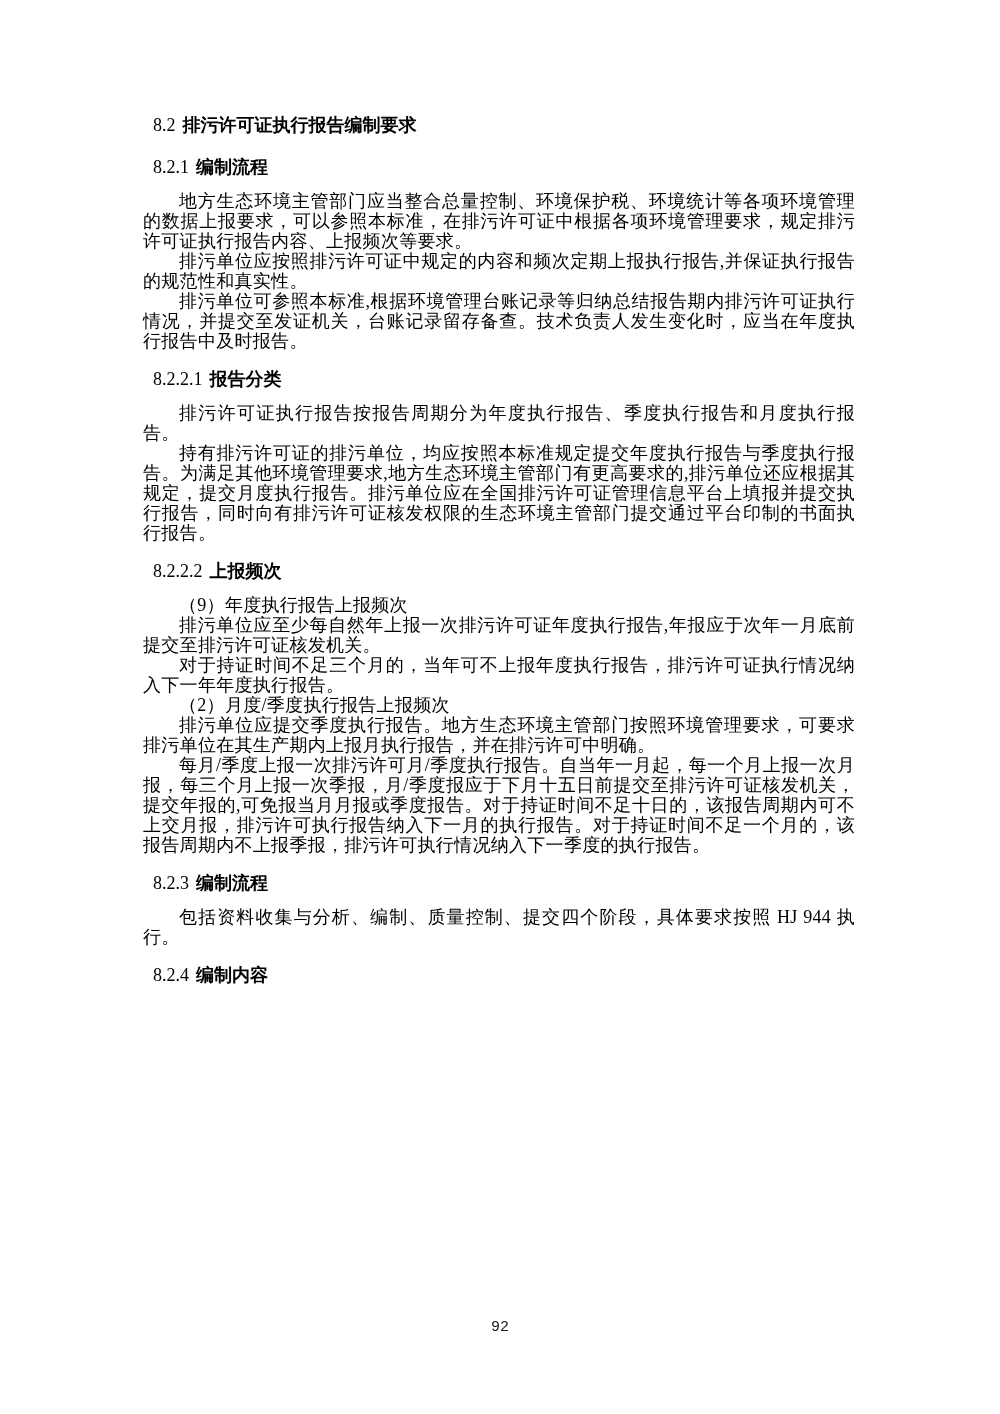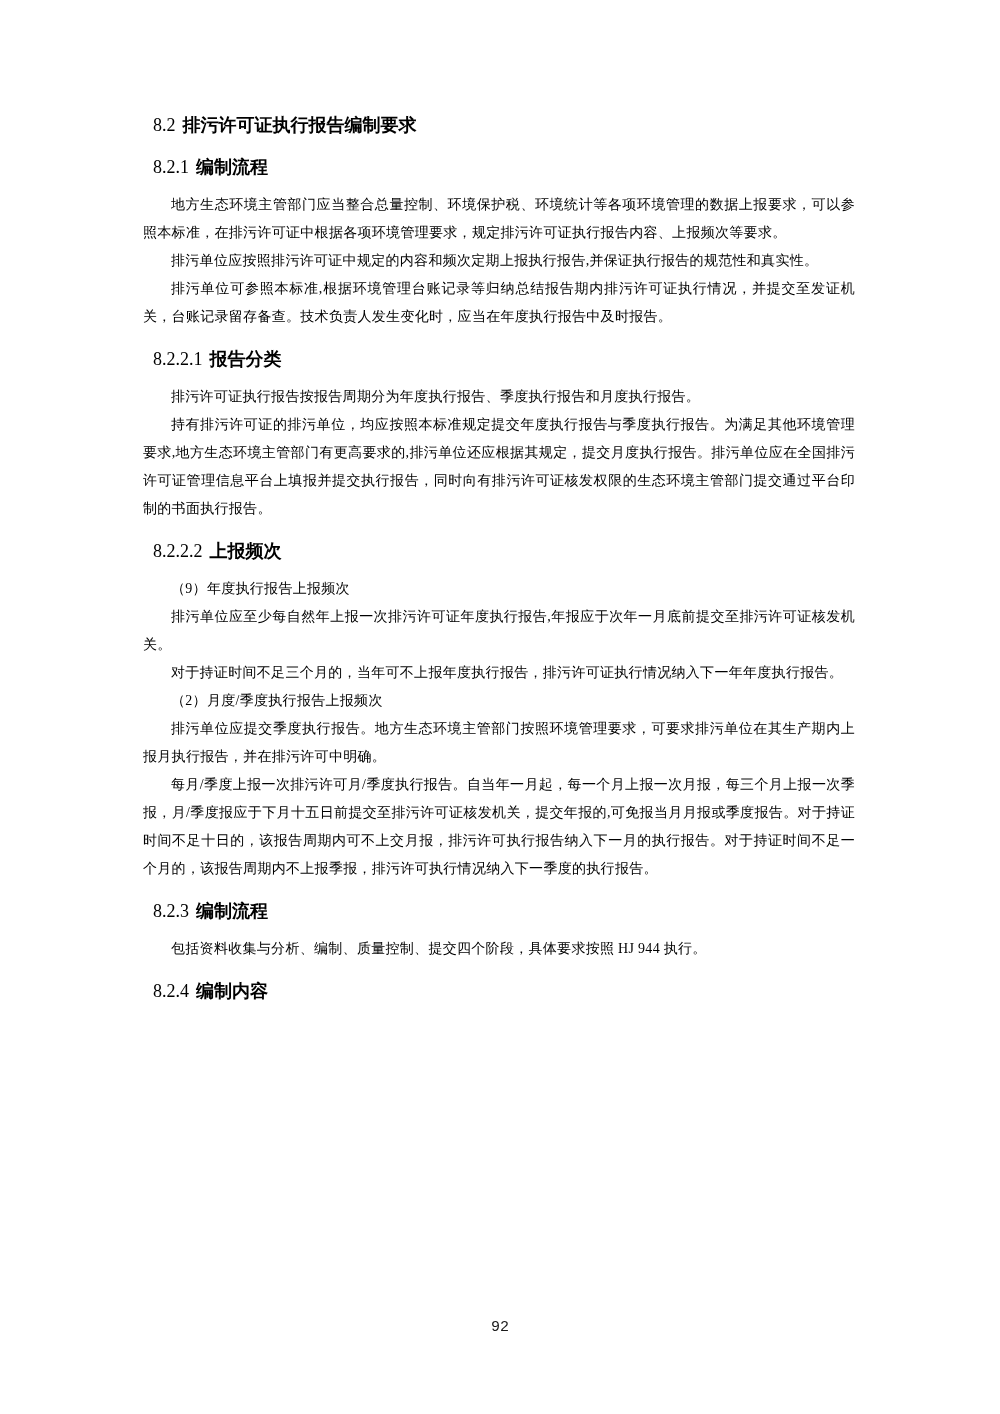--- a/index.html
+++ b/index.html
@@ -12,22 +12,22 @@
     color: #000000;
     overflow: hidden;
   }
   .page {
     position: absolute;
     inset: 0;
     padding: 112px 145px 0 143px;
     background: #ffffff;
   }
   .para {
-    font-size: 14px;
-    line-height: 28px;
+    font-size: 18px;
+    line-height: 20px;
     text-align: justify;
     text-indent: 2em;
     letter-spacing: 0.3px;
   }
   .hd {
     margin: 15px 0 10px 10px;
     font-size: 18px;
     line-height: 27px;
     white-space: nowrap;
   }

